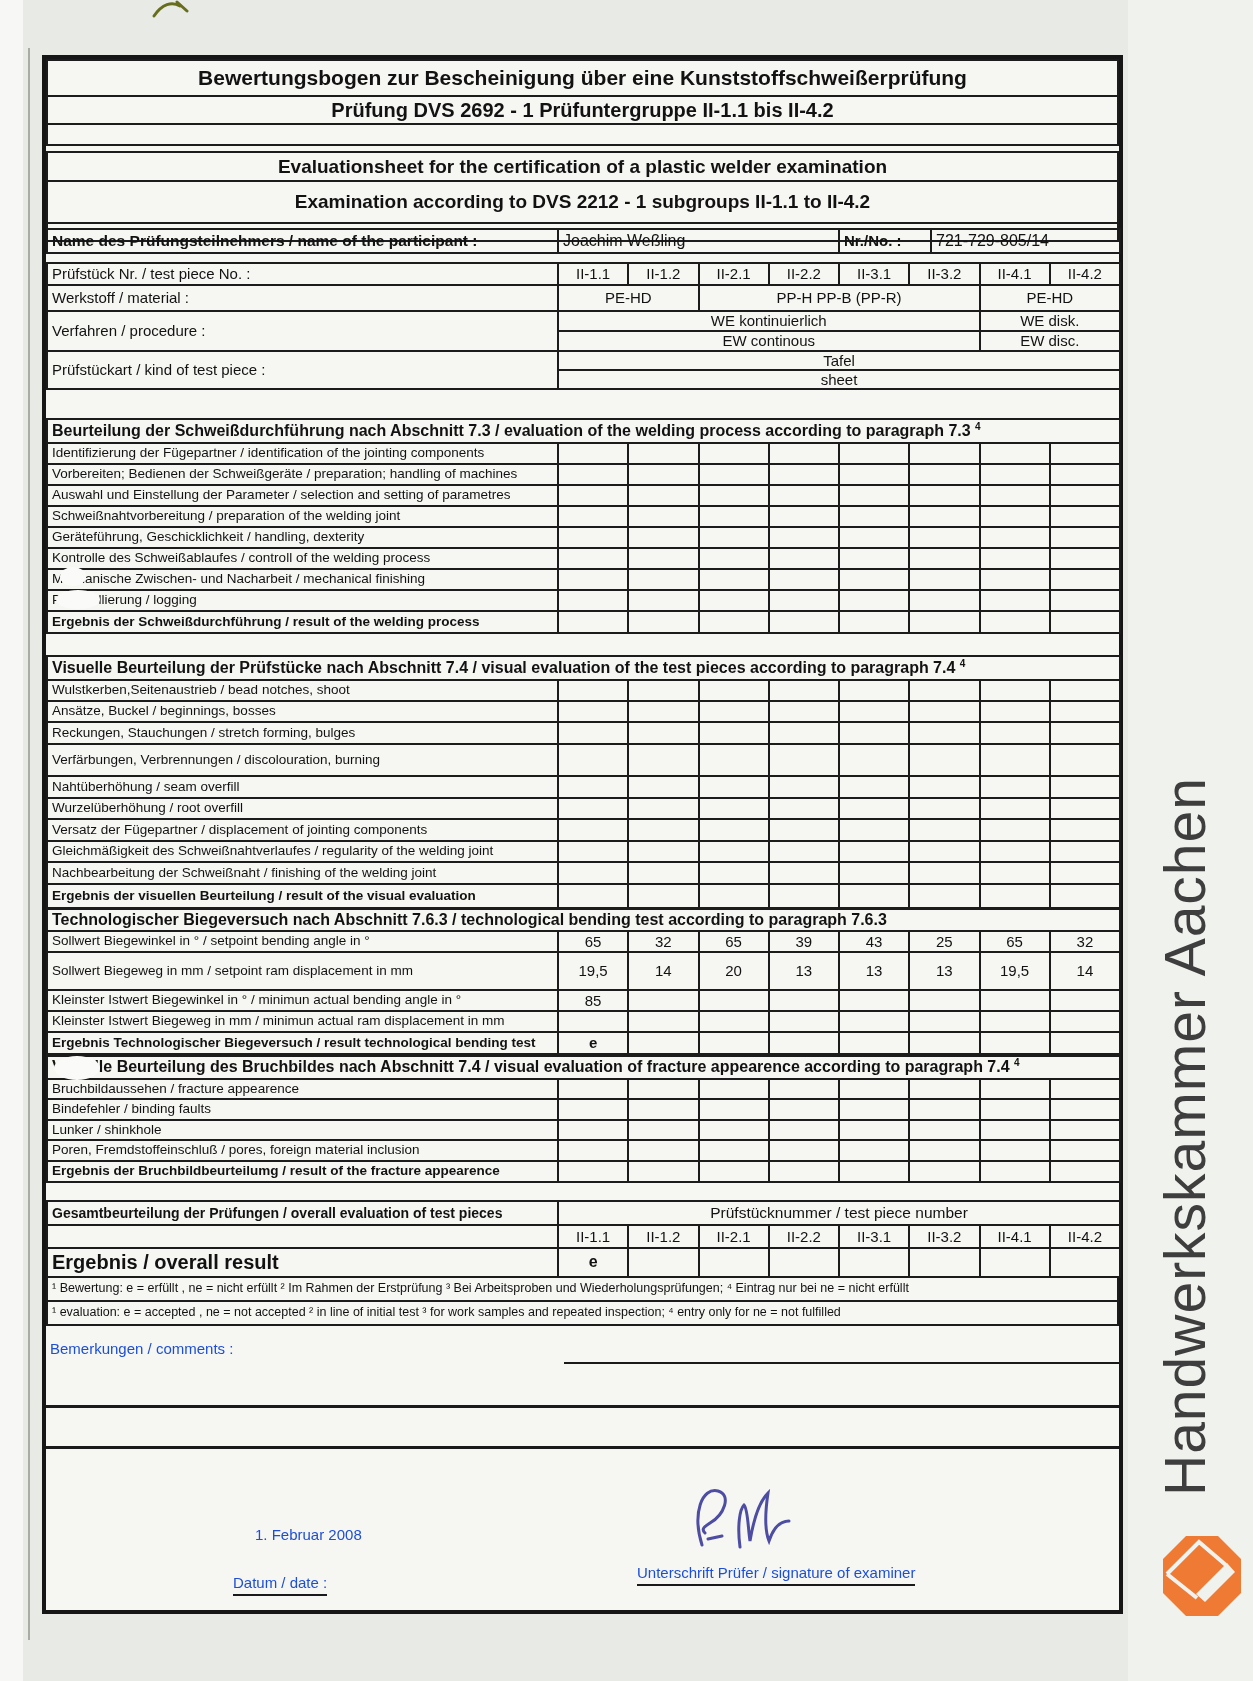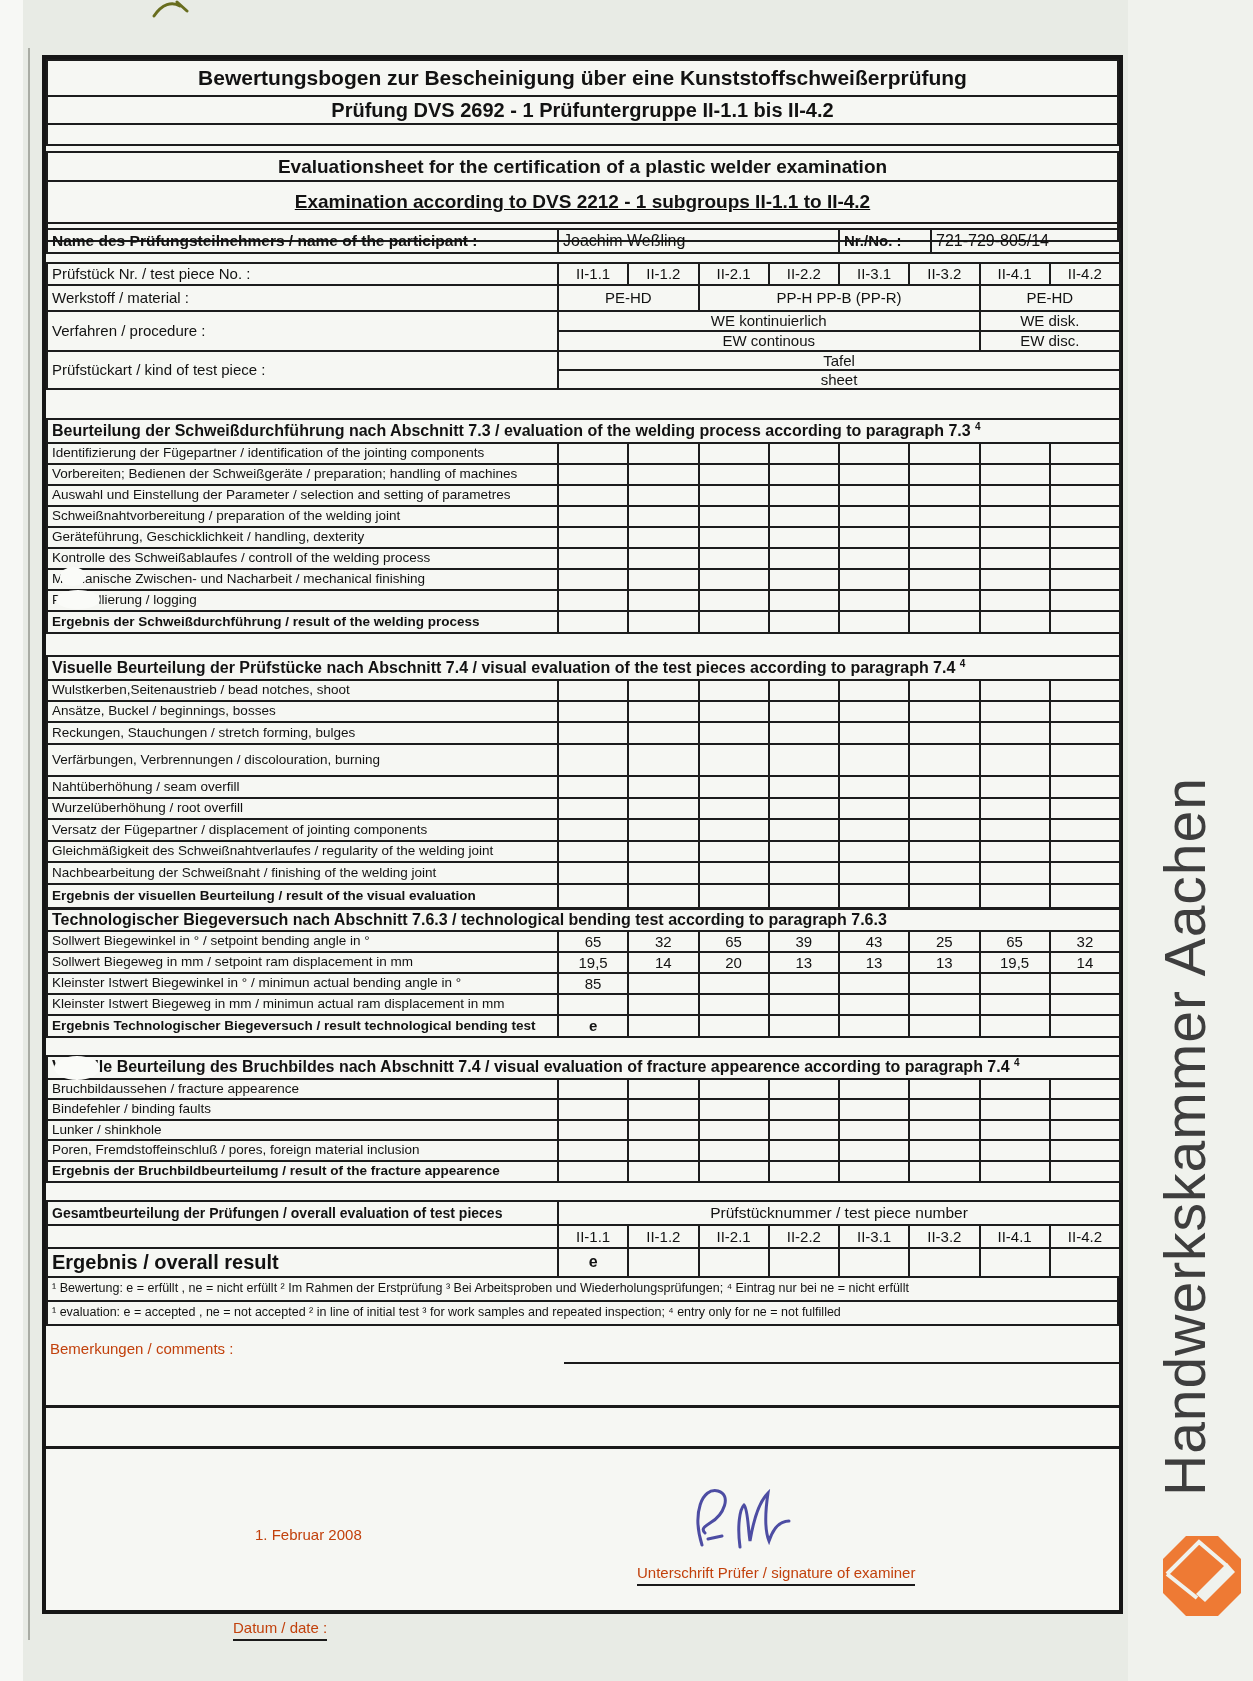--- a/index.html
+++ b/index.html
@@ -23,21 +23,21 @@
   .sech sup{font-size:10px;}
   .fn{font-size:12.5px;}
   .t-de1{font-size:21px;font-weight:bold;text-align:center;}
   .t-de2{font-size:20px;font-weight:bold;text-align:center;}
   .t-en{font-size:19px;font-weight:bold;text-align:center;}
   .res-big{font-size:20px;font-weight:bold;}
   .eval{font-weight:bold;font-size:16px;text-align:center;}
   .blob{background:#fafbf8;border-radius:50%;}
   .hline{border-top:3px solid #1a1a1a;height:0;}
   .underlined{border-bottom:2px solid #1a1a1a;padding-bottom:3px;}
-  .freetext{font-size:15px;color:#c2410c;}
+  .freetext{font-size:15px;color:#1d4ed8;}
   .vtext{left:1152px;top:688px;height:808px;writing-mode:vertical-rl;transform:rotate(180deg);font-size:57px;line-height:66px;color:#3e3e3e;letter-spacing:1px;white-space:nowrap;}
 </style>
 </head>
 <body>
 
 <div class="abs left-strip"></div>
 <div class="abs right-band"></div>
 <div class="abs edge-line"></div>
 
 <svg class="abs" style="left:150px;top:0;" width="42" height="18" viewBox="0 0 42 18">
@@ -68,21 +68,21 @@
           <td></td>
         </tr>
   </tbody>
     </table>
 
   <table class="ft" style="top:92px;">
     <tbody>
         <tr style="height:29px;">
           <td class="t-en">Evaluationsheet for the certification of a plastic welder examination</td>
         </tr>
-    <tr style="height:42px;text-decoration:underline;">
+    <tr style="height:42px;">
           <td class="t-en">Examination according to DVS 2212 - 1 subgroups II-1.1 to II-4.2</td>
         </tr>
     <tr style="height:18px;">
           <td></td>
         </tr>
   </tbody>
     </table>
 
   <table class="ft" style="top:169px;">
     <colgroup>
@@ -389,21 +389,21 @@
           <td class="lab">Sollwert Biegewinkel in ° / setpoint bending angle in °</td>
           <td class="c v15">65</td>
           <td class="c v15">32</td>
           <td class="c v15">65</td>
           <td class="c v15">39</td>
           <td class="c v15">43</td>
           <td class="c v15">25</td>
           <td class="c v15">65</td>
           <td class="c v15">32</td>
         </tr>
-    <tr style="height:21px;margin-left:16px;">
+    <tr style="height:38px;margin-left:16px;">
           <td class="lab">Sollwert Biegeweg in mm / setpoint ram displacement in mm</td>
           <td class="c v15">19,5</td>
           <td class="c v15">14</td>
           <td class="c v15">20</td>
           <td class="c v15">13</td>
           <td class="c v15">13</td>
           <td class="c v15">13</td>
           <td class="c v15">19,5</td>
           <td class="c v15">14</td>
         </tr>
@@ -556,21 +556,21 @@
   </tbody>
     </table>
 
   <div class="abs freetext" style="left:4px;top:1281px;">Bemerkungen / comments :</div>
   <div class="abs" style="left:518px;top:1303px;width:556px;border-top:2px solid #1a1a1a;"></div>
 
   <div class="abs hline" style="left:0;top:1346px;width:1073px;"></div>
   <div class="abs hline" style="left:0;top:1387px;width:1073px;"></div>
 
   <div class="abs freetext" style="left:209px;top:1467px;">1. Februar 2008</div>
-  <div class="abs freetext underlined" style="left:187px;top:1560px;">Datum / date :</div>
+  <div class="abs freetext underlined" style="left:187px;top:1515px;">Datum / date :</div>
   <svg class="abs" style="left:628px;top:1420px;" width="150" height="88" viewBox="0 0 150 88">
     <path d="M28,66 C18,34 28,8 44,12 C58,16 50,36 36,44 C30,48 27,50 31,54 M34,60 L48,57" stroke="#4d4da3" stroke-width="3" fill="none" stroke-linecap="round"></path>
     <path d="M66,68 C63,46 66,30 70,26 C74,30 74,50 76,62 C79,44 84,24 94,14 C91,34 91,52 95,62 C99,50 106,42 115,42" stroke="#4d4da3" stroke-width="3" fill="none" stroke-linecap="round"></path>
   </svg>
   <div class="abs freetext underlined" style="left:591px;top:1505px;">Unterschrift Prüfer / signature of examiner</div>
 
   <div class="abs blob" style="left:14px;top:508px;width:26px;height:19px;"></div>
   <div class="abs blob" style="left:10px;top:531px;width:44px;height:19px;"></div>
   <div class="abs blob" style="left:8px;top:997px;width:46px;height:24px;"></div>
 </div>

